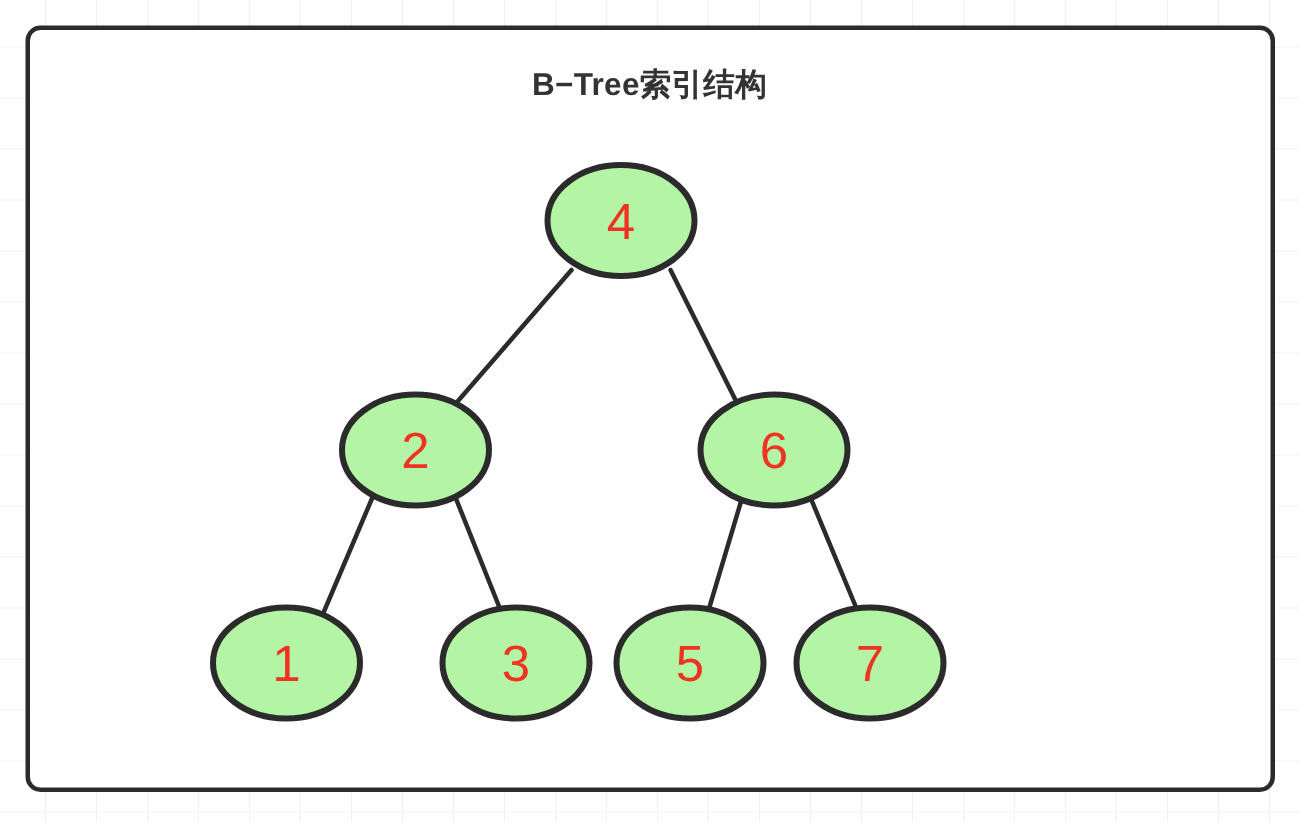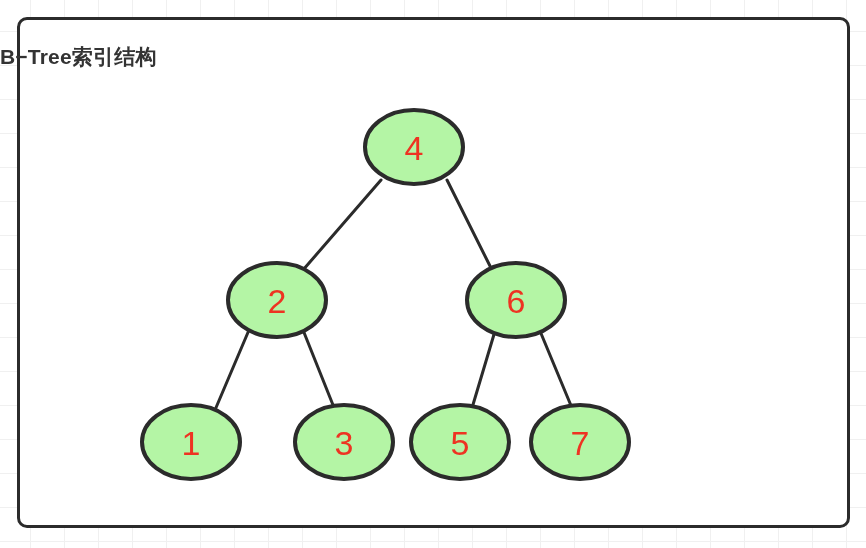--- a/index.html
+++ b/index.html
@@ -40,21 +40,21 @@
     top: 0;
     width: 866px;
     height: 548px;
     pointer-events: none;
   }
   .diagram-title {
     position: absolute;
     left: 0;
     top: 44px;
     width: 866px;
-    text-align: left;
+    text-align: center;
     font-size: 21px;
     font-weight: 700;
     color: #333333;
     letter-spacing: 0.2px;
     line-height: 26px;
     white-space: nowrap;
   }
   .node-label {
     fill: #ee3322;
     font-family: "Liberation Sans", "DejaVu Sans", sans-serif;

